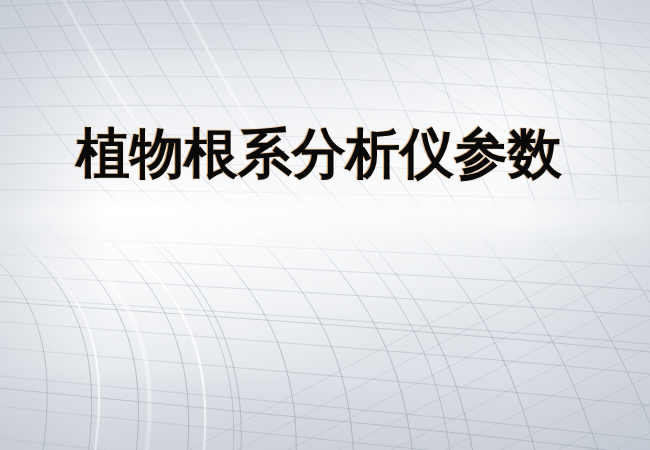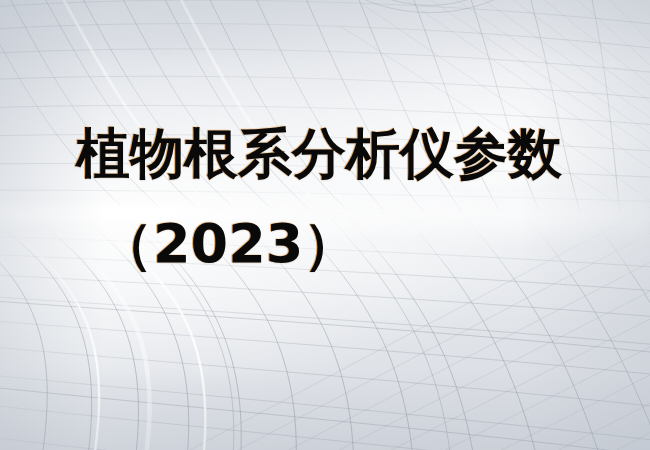--- a/index.html
+++ b/index.html
@@ -256,16 +256,15 @@
       </g>
     </g>
   </svg>
 
   <div class="bg-streak2"></div>
   <div class="bg-streak"></div>
   <div class="bg-vignette"></div>
 
   <div class="title-block">
     <div class="title-line title-line-1">植物根系分析仪参数</div>
-    <div class="title-line title-line-2">（2023）</div>
   </div>
 
 </div>
 
 </body></html>

